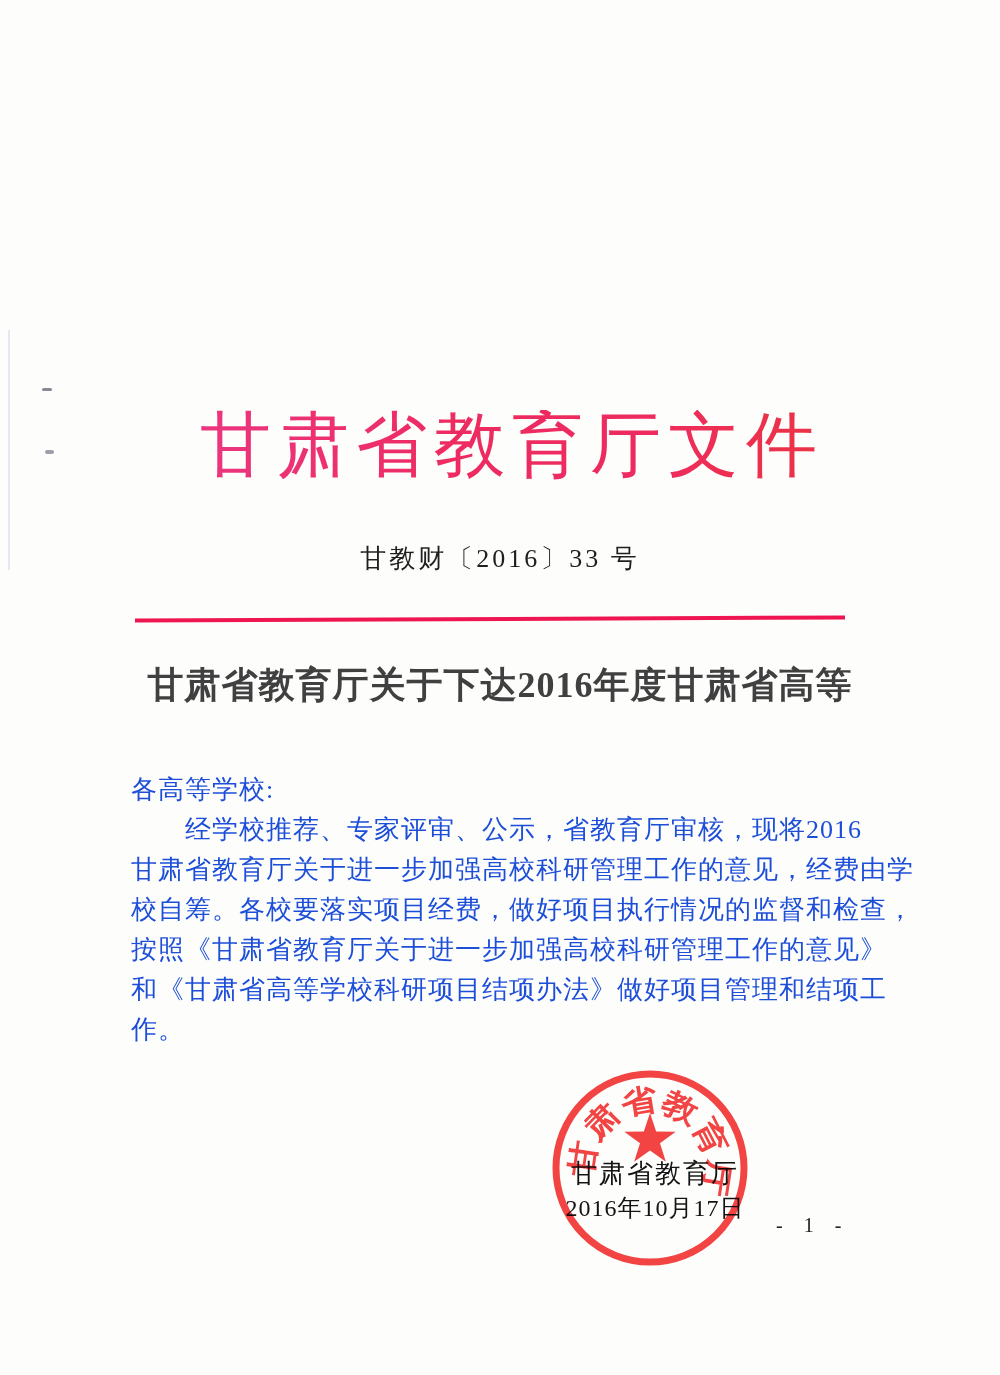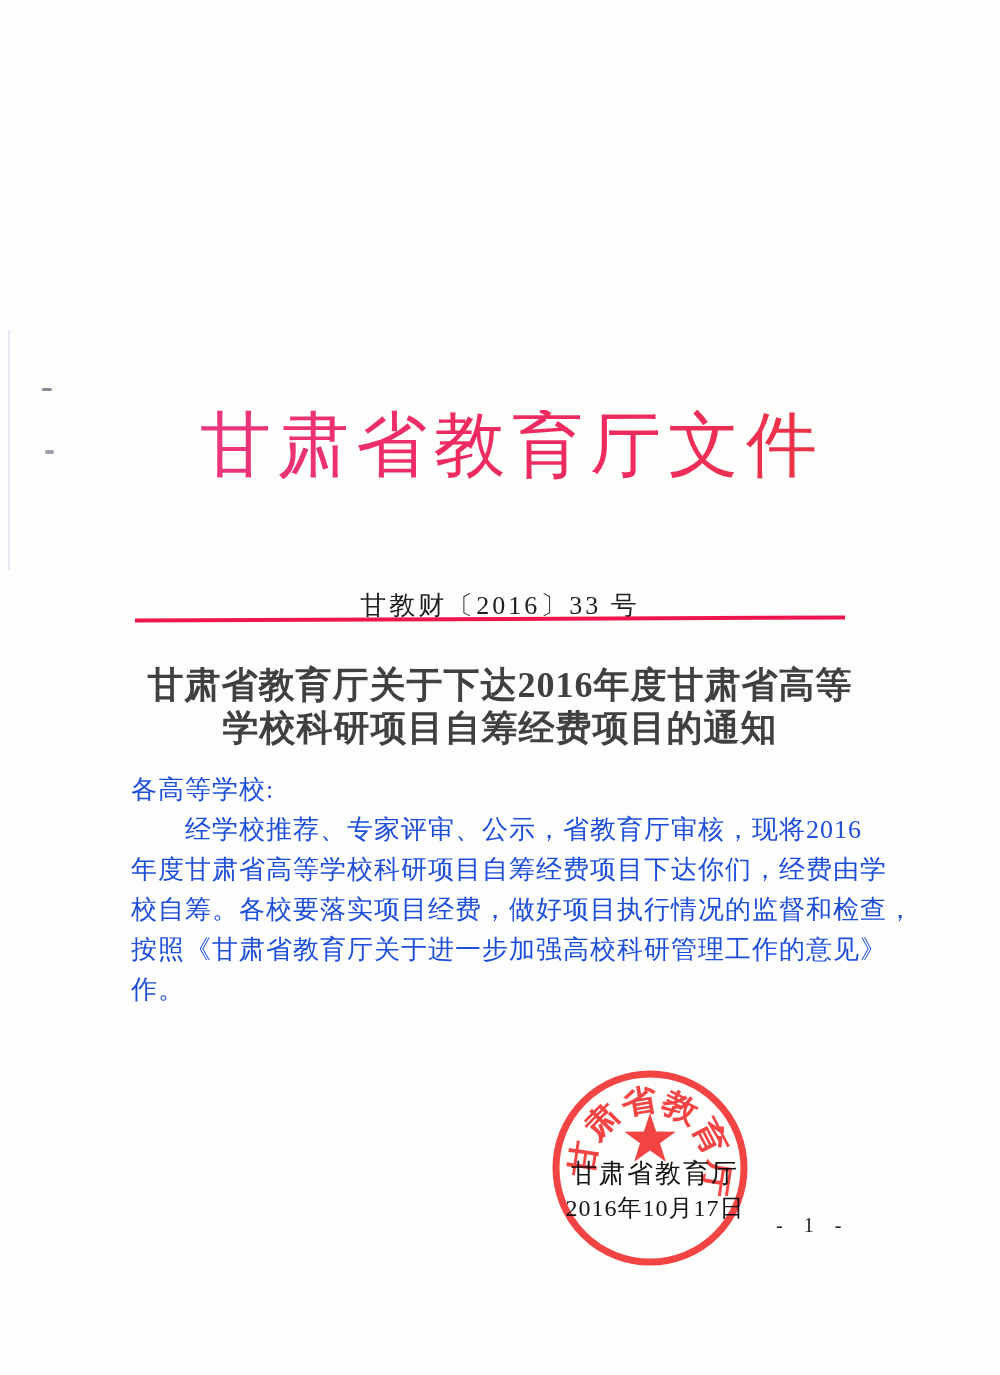--- a/index.html
+++ b/index.html
@@ -60,21 +60,21 @@
       var(--title-rose, #ee2b60) 45%,
       var(--title-rose, #ee2b60) 62%,
       var(--title-red, #e83b2a) 100%);
     -webkit-background-clip: text;
     background-clip: text;
     -webkit-text-fill-color: transparent;
   }
 
   .doc-number {
     position: absolute;
-    top: 588px;
+    top: 541px;
     left: 0;
     width: 100%;
     text-align: center;
     font-size: 26px;
     letter-spacing: 3px;
     color: #1f1f1f;
   }
 
   .red-divider {
     position: absolute;
@@ -176,29 +176,29 @@
   <div class="scan-mark-2"></div>
 
   <h1 class="letterhead">甘肃省教育厅文件</h1>
 
   <div class="doc-number">甘教财〔2016〕33 号</div>
 
   <div class="red-divider"></div>
 
   <div class="notice-title">
     <div>甘肃省教育厅关于下达2016年度甘肃省高等</div>
-    <div>学校科研项目自筹经费项目的通知</div>
   </div>
 
   <div class="body-text">
     <div class="line">各高等学校:</div>
     <div class="line indent">经学校推荐、专家评审、公示，省教育厅审核，现将2016</div>
-    <div class="line">年度甘肃省高等学校科研项目自筹经费项目下达你们，经费由学</div>
+    <div class="line">甘肃省教育厅关于进一步加强高校科研管理工作的意见，经费由学</div>
     <div class="line">校自筹。各校要落实项目经费，做好项目执行情况的监督和检查，</div>
     <div class="line">按照《甘肃省教育厅关于进一步加强高校科研管理工作的意见》</div>
+    <div class="line">和《甘肃省高等学校科研项目结项办法》做好项目管理和结项工</div>
     <div class="line">作。</div>
   </div>
 
   <div class="signature-block">
     <div class="signature-agency">甘肃省教育厅</div>
     <div class="signature-date">2016年10月17日</div>
   </div>
 
   <svg class="seal" viewBox="0 0 210 210">
     <circle cx="105" cy="105" r="94" fill="none" stroke-width="7"></circle>

